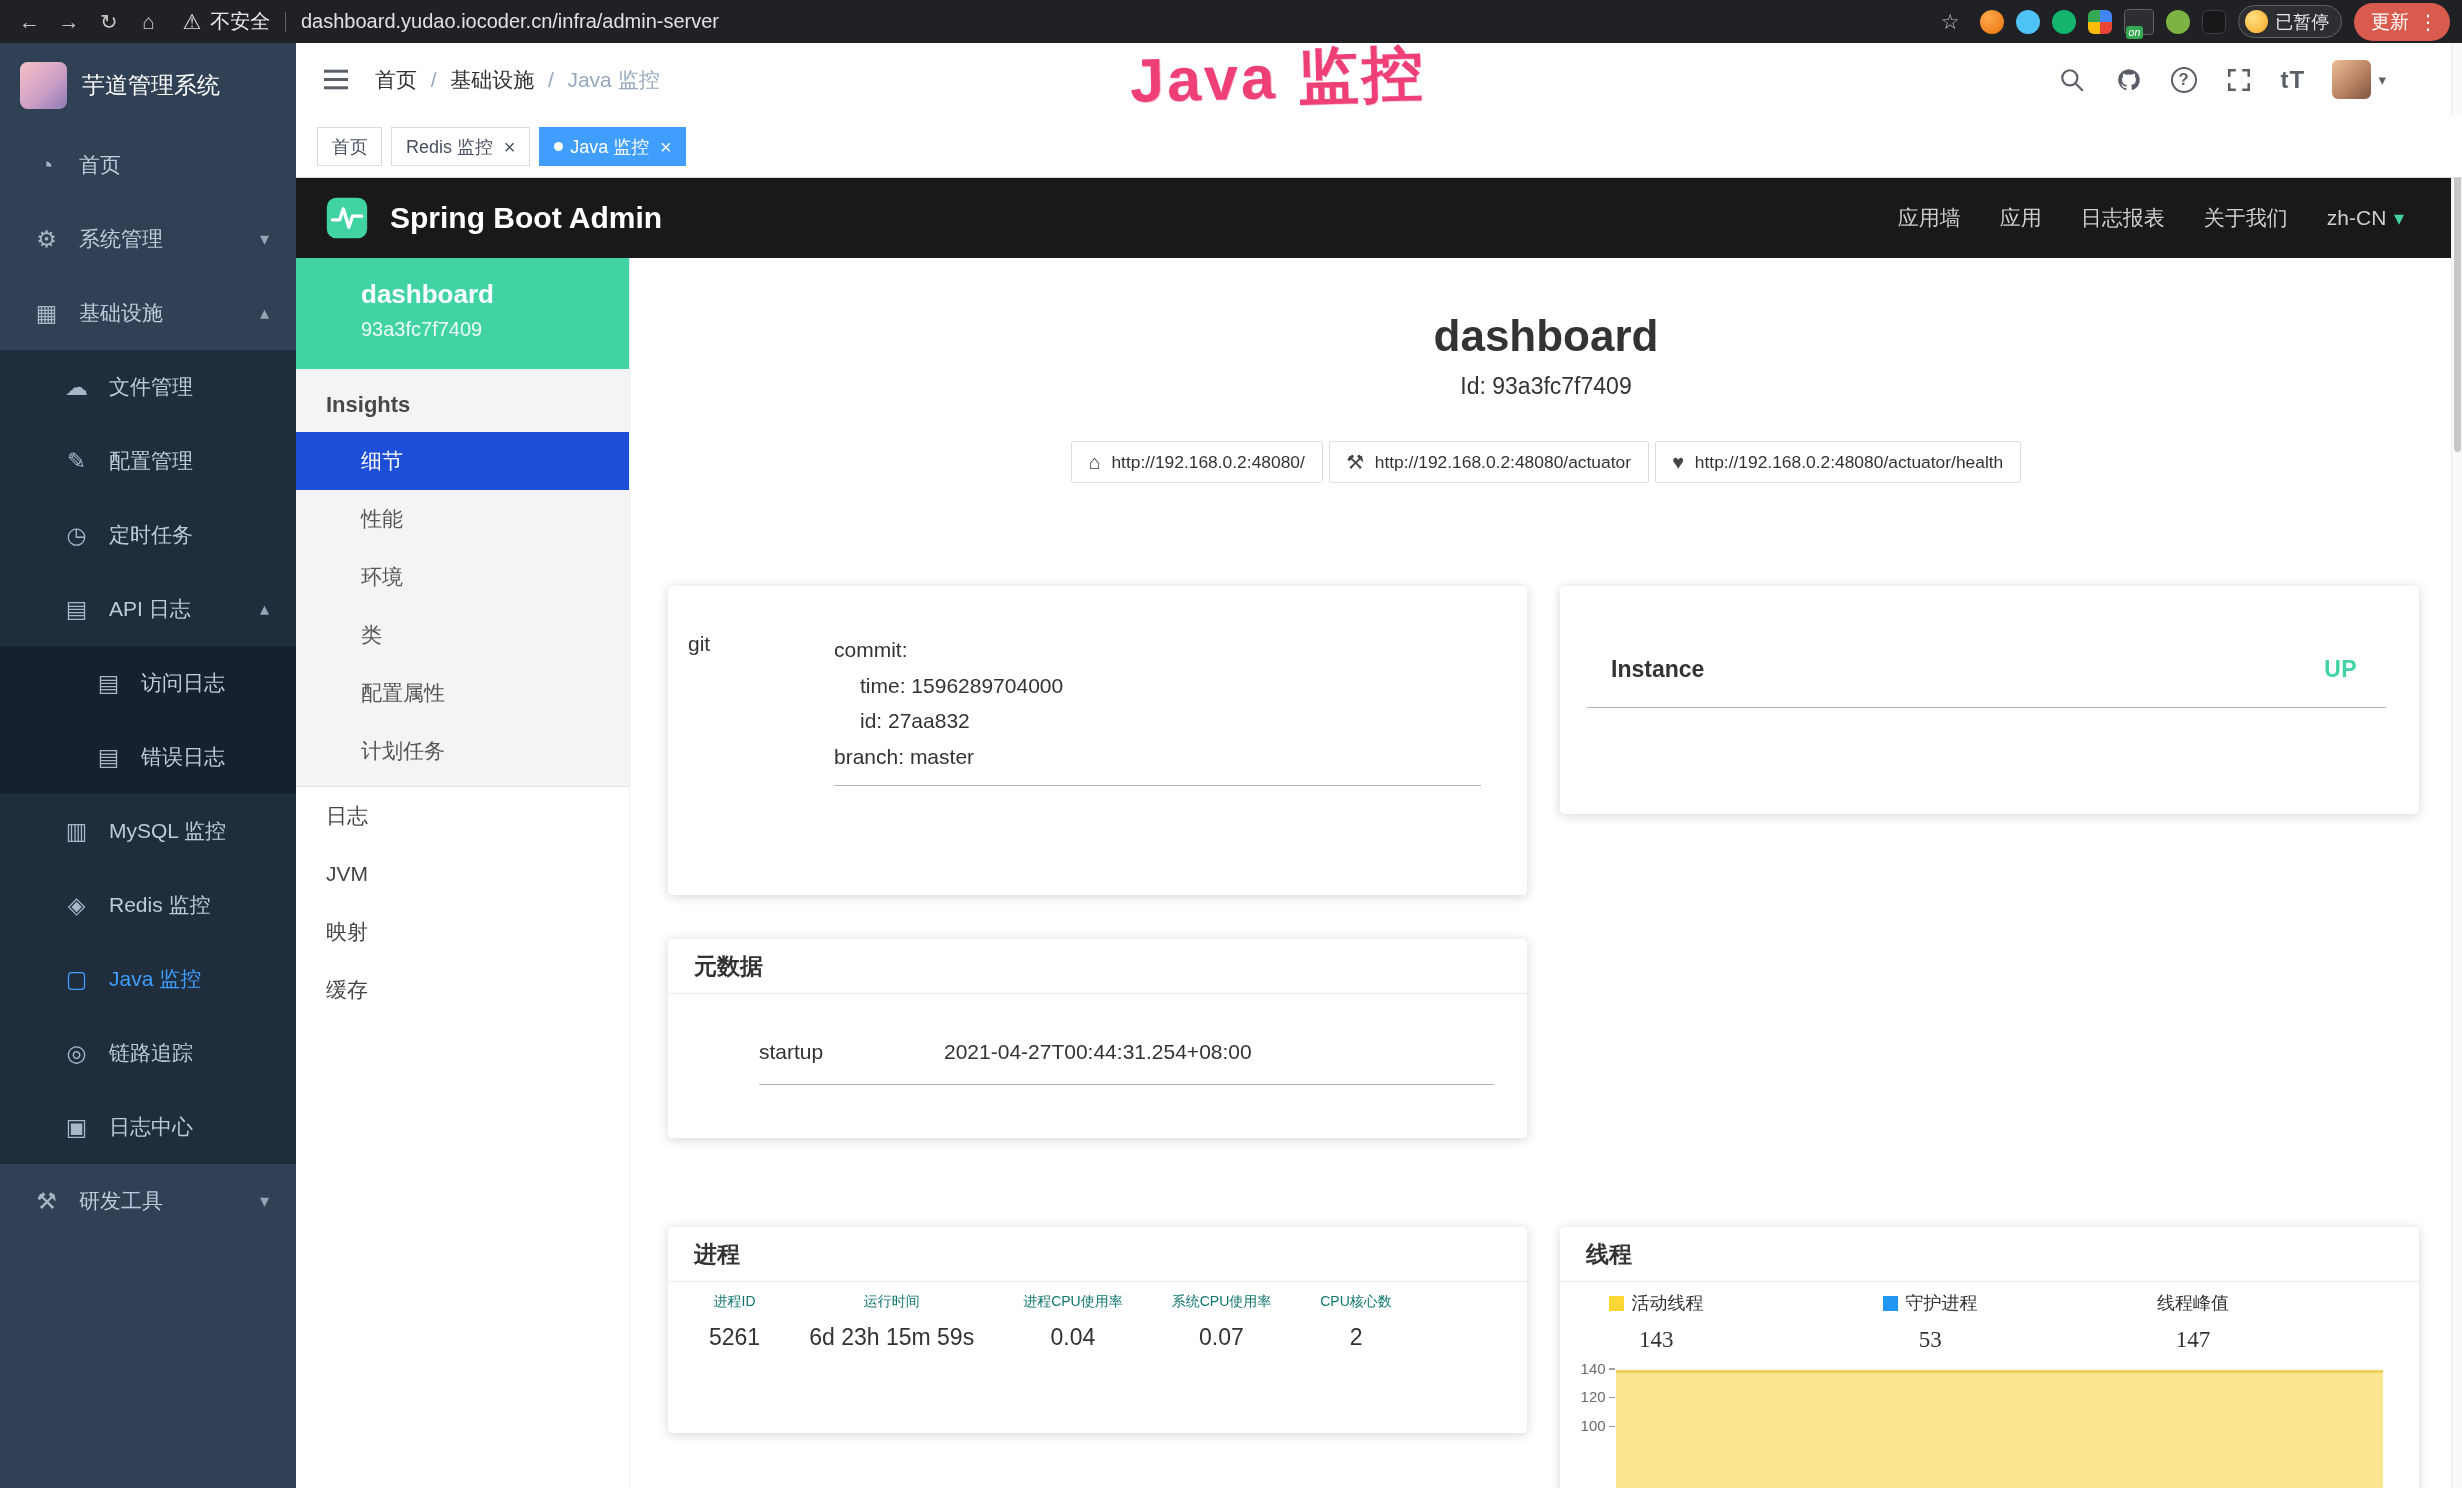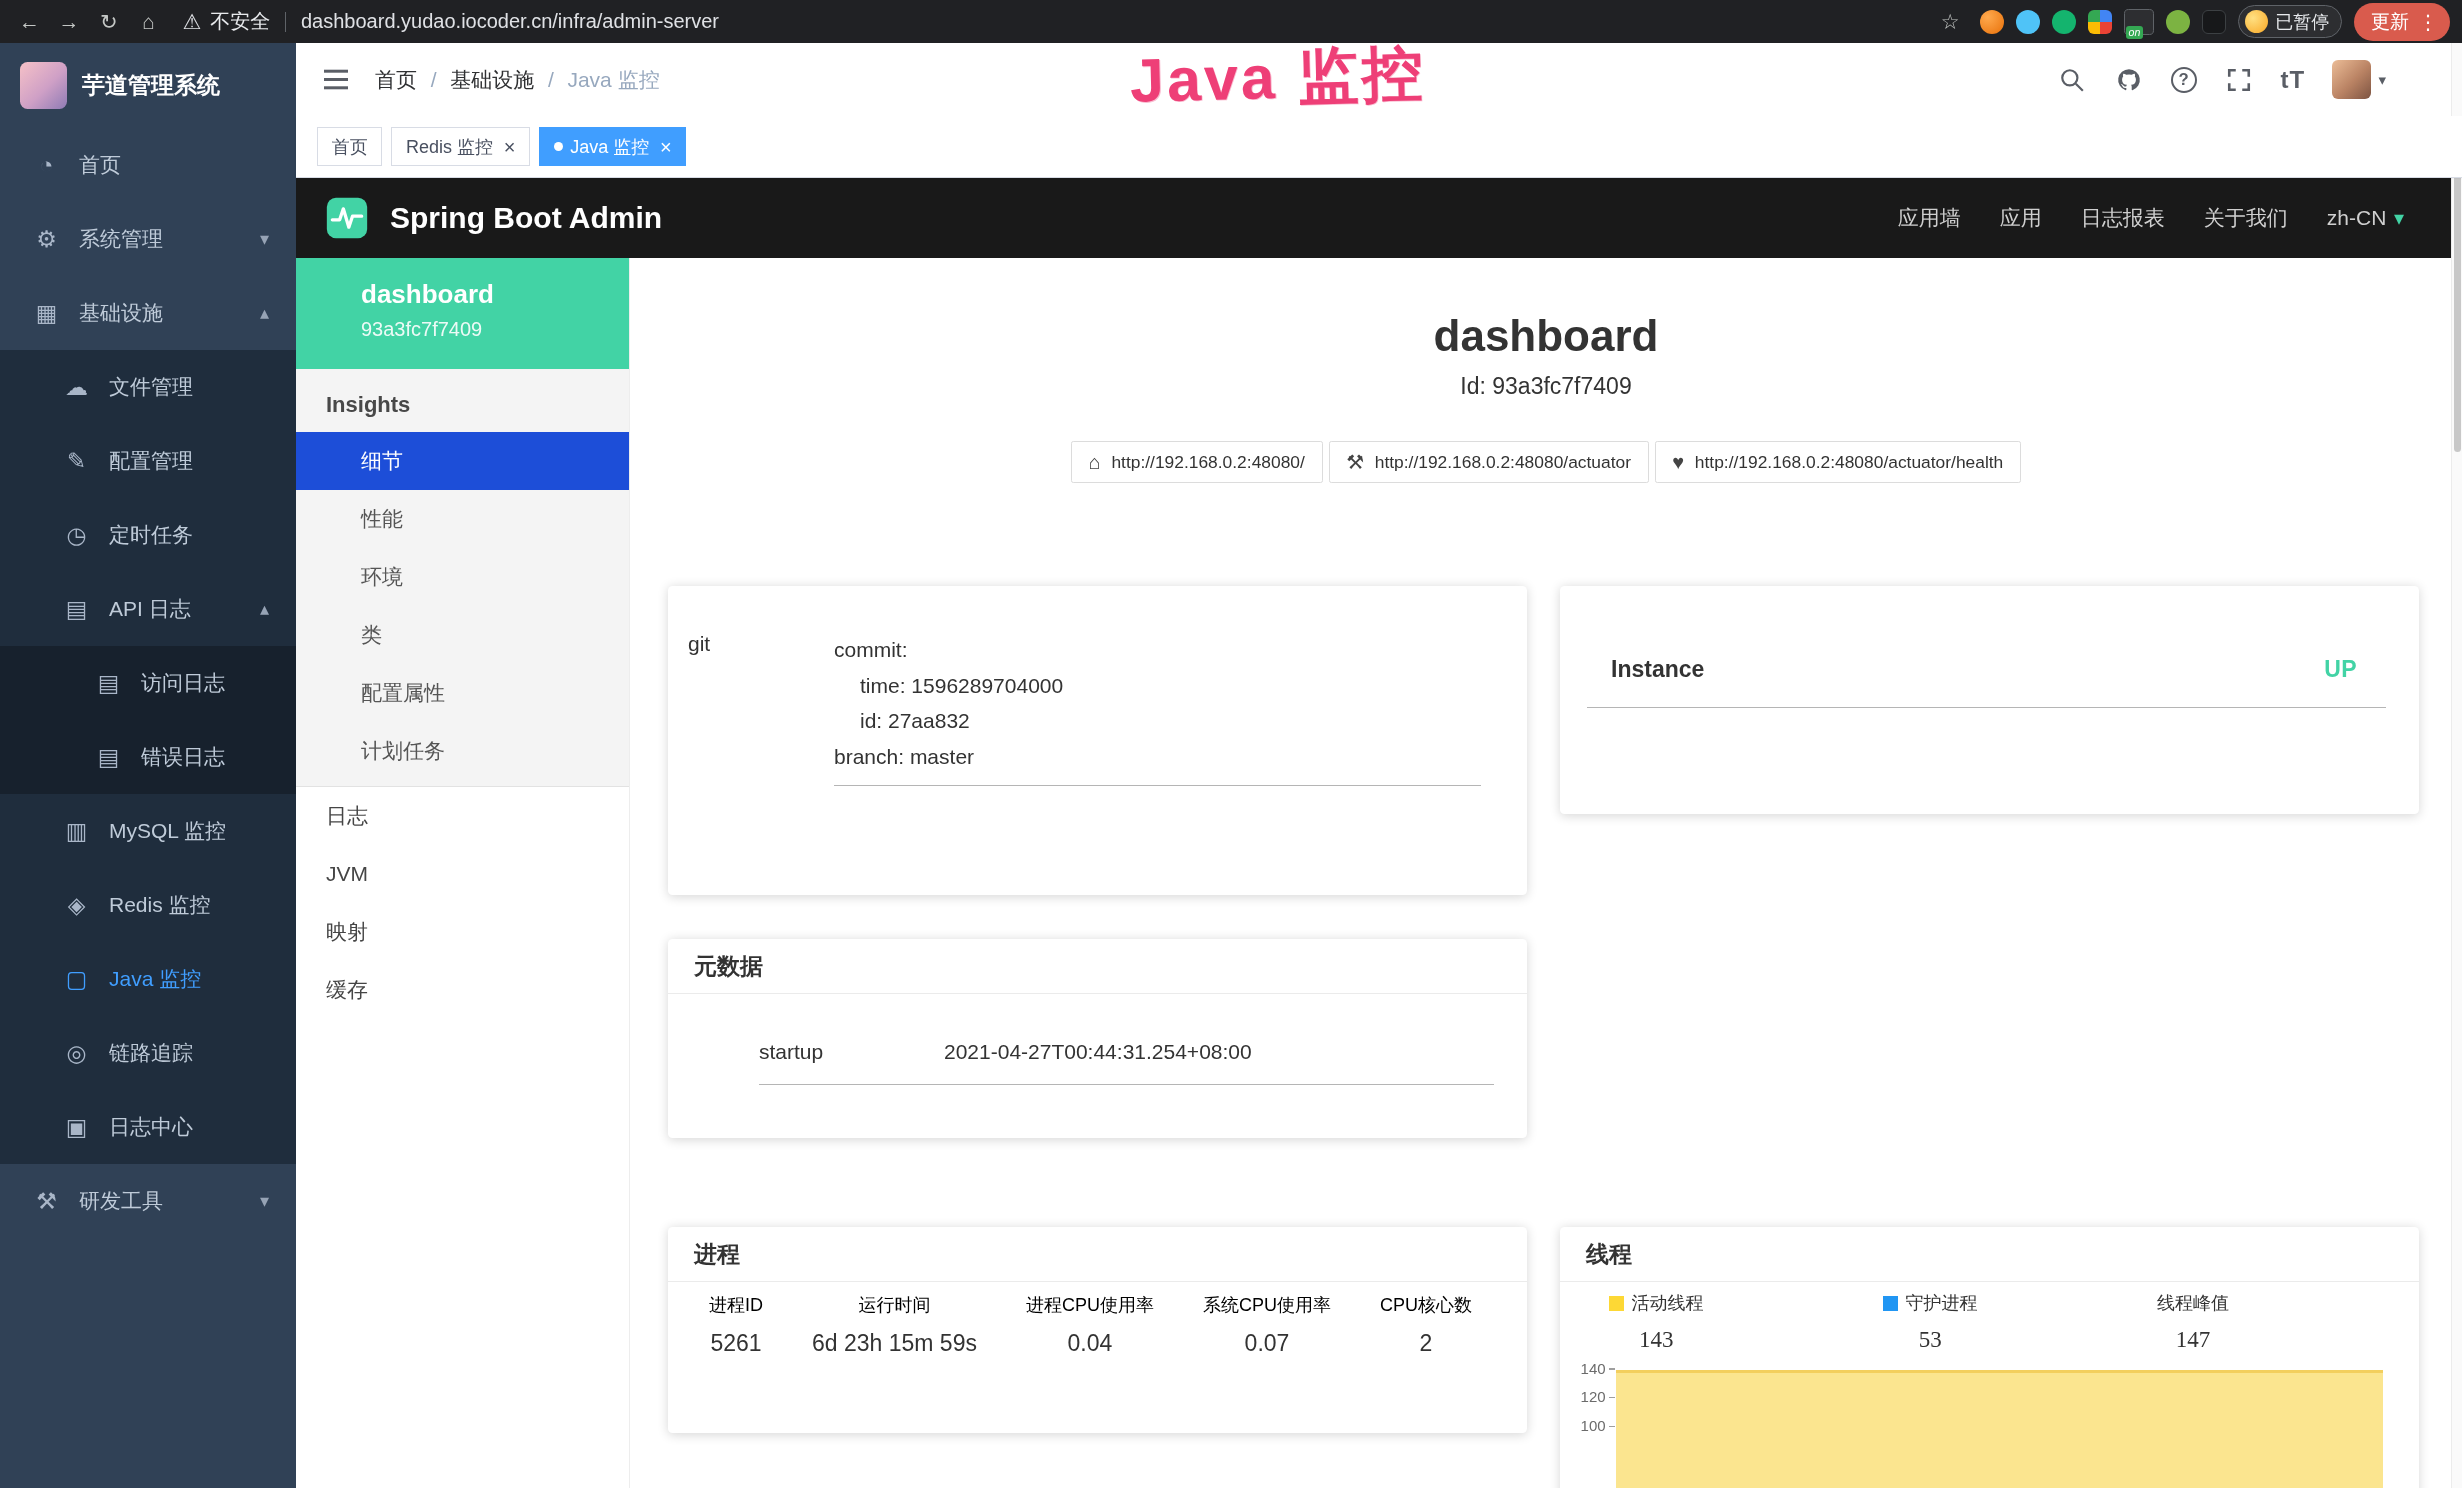--- a/index.html
+++ b/index.html
@@ -37,21 +37,21 @@
   .kebab { font-size:20px; color:#fff; }
 
   
   .app { display:flex; height:1445px; }
 
   
   .sidebar { width:296px; flex:0 0 296px; background:#304156; overflow:hidden; }
   .brand { height:85px; display:flex; align-items:center; gap:15px; padding:0 20px; }
   .brand-avatar { width:47px; height:47px; border-radius:7.6px; flex:0 0 auto;
                   background:linear-gradient(135deg,#f6c1c7 0%,#cfa0c6 55%,#8f7bb5 100%); }
-  .brand-title { color:#fff; font-size:23px; font-weight:700; white-space:nowrap; }
+  .brand-title { color:#fff; font-size:23px; font-weight:400; white-space:nowrap; }
   .m-item { height:74px; display:flex; align-items:center; gap:18px; font-size:21px; color:#bfcbd9;
             position:relative; white-space:nowrap; cursor:pointer; }
   .m-item.lvl1 { padding-left:32px; }
   .m-item.lvl2 { padding-left:62px; }
   .m-item.lvl3 { padding-left:94px; background:#17212d; }
   .submenu { background:#1f2d3d; }
   .m-icon { width:29px; text-align:center; font-size:23px; color:#a9b6c8; flex:0 0 auto; }
   .m-arrow { position:absolute; right:27px; font-size:18px; color:#96a3b5; }
   .m-item.active { color:#409eff; }
   .m-item.active .m-icon { color:#409eff; }
@@ -138,21 +138,21 @@
                 padding:0 29px 24px 24px; border-bottom:0.8px solid #b5b5b5; font-size:23px; color:#333; }
   .health-instance { font-weight:700; }
   .health-status { color:#42d3a5; font-weight:700; letter-spacing:0.4px; }
 
   .meta-row { margin:46px 33px 0 91px; display:flex; font-size:21px; color:#333;
               border-bottom:0.8px solid #b5b5b5; padding-bottom:20px; }
   .meta-key { width:185px; }
 
   .proc-row { display:flex; gap:49px; padding:10.6px 30px 0 41px; }
   .stat { text-align:center; }
-  .stat-label { font-size:18px; color:#000000; }
+  .stat-label { font-size:14px; color:#0f766e; }
   .stat-value { font-size:23px; color:#333; margin-top:13.7px; }
 
   .thr-legend { display:flex; justify-content:space-between; padding:9px 190px 0 49px;font-family:Liberation Serif, serif; }
   .thr-item { text-align:center; }
   .thr-l1 { display:flex; align-items:center; justify-content:center; gap:7.6px; font-size:18px; color:#333; }
   .swatch { width:15px; height:15px; display:inline-block; }
   .sw-yellow { background:#fdd835; }
   .sw-blue { background:#2196f3; }
   .thr-value { margin-top:12px; font-size:23px; color:#333; }
 

